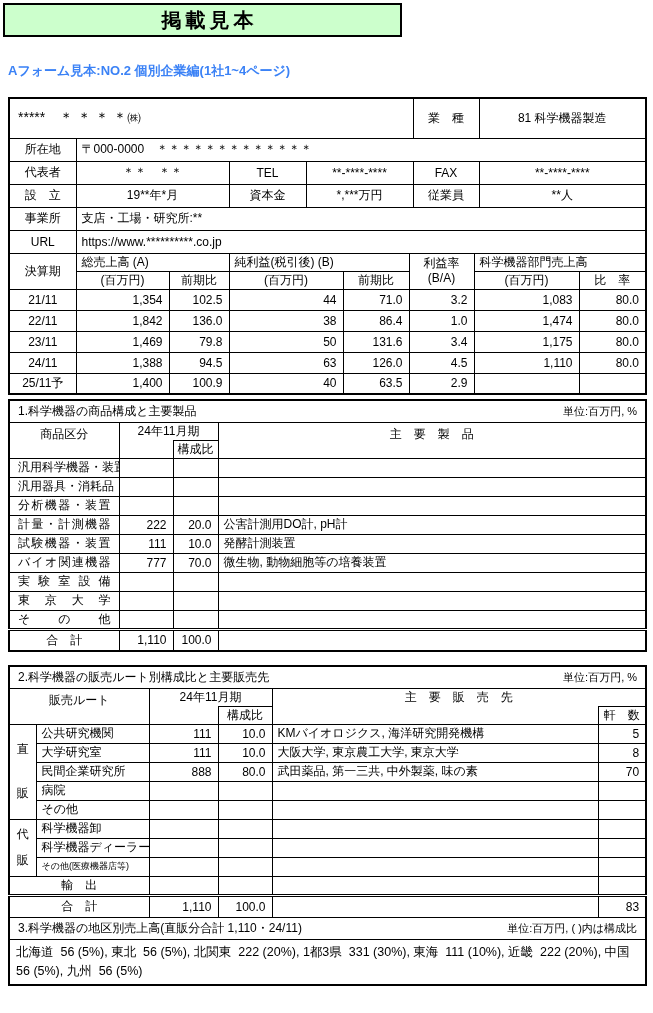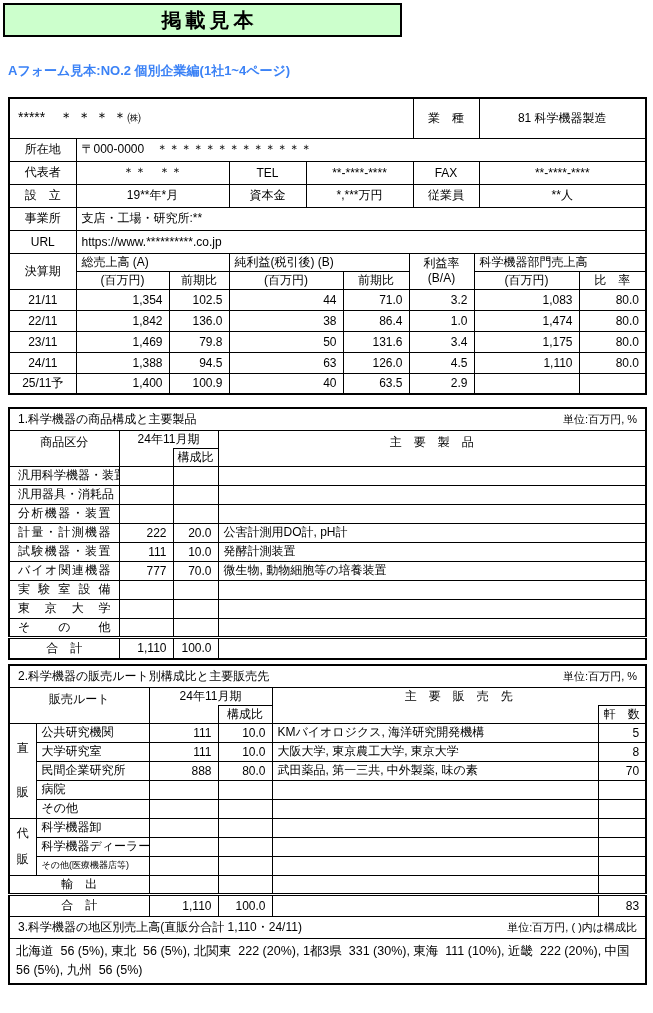--- a/index.html
+++ b/index.html
@@ -18,22 +18,22 @@
   }
   table{
     border-collapse:collapse;table-layout:fixed;width:637px;
     margin-left:8px;border:2px solid #000;
   }
   td{
     border:1px solid #000;font-size:12px;padding:0 3px;
     overflow:hidden;vertical-align:middle;white-space:nowrap;
   }
   #main-table{margin-top:17px;}
-  #sec1-table{margin-top:12px;}
-  #sec2-table{margin-top:4px;border-radius:21px;}
+  #sec1-table{margin-top:4px;}
+  #sec2-table{margin-top:13px;border-radius:21px;}
   .h40{height:40px;} .h23{height:23px;} .h17{height:17px;}
   .h21{height:21px;} .h19{height:19px;} .h22{height:22px;} .h44{height:44px;}
   .num{text-align:right;padding-right:6px;}
   .ctr{text-align:center;}
   .lft{text-align:left;padding-left:5px;}
   .dist{text-align:justify;text-align-last:justify;padding:0 8px;}
   .vtop{vertical-align:top;padding-top:3px;}
   .nb-b{border-bottom:none;}
   .nb-t{border-top:none;}
   .dbl td{border-top:3px double #000;}

